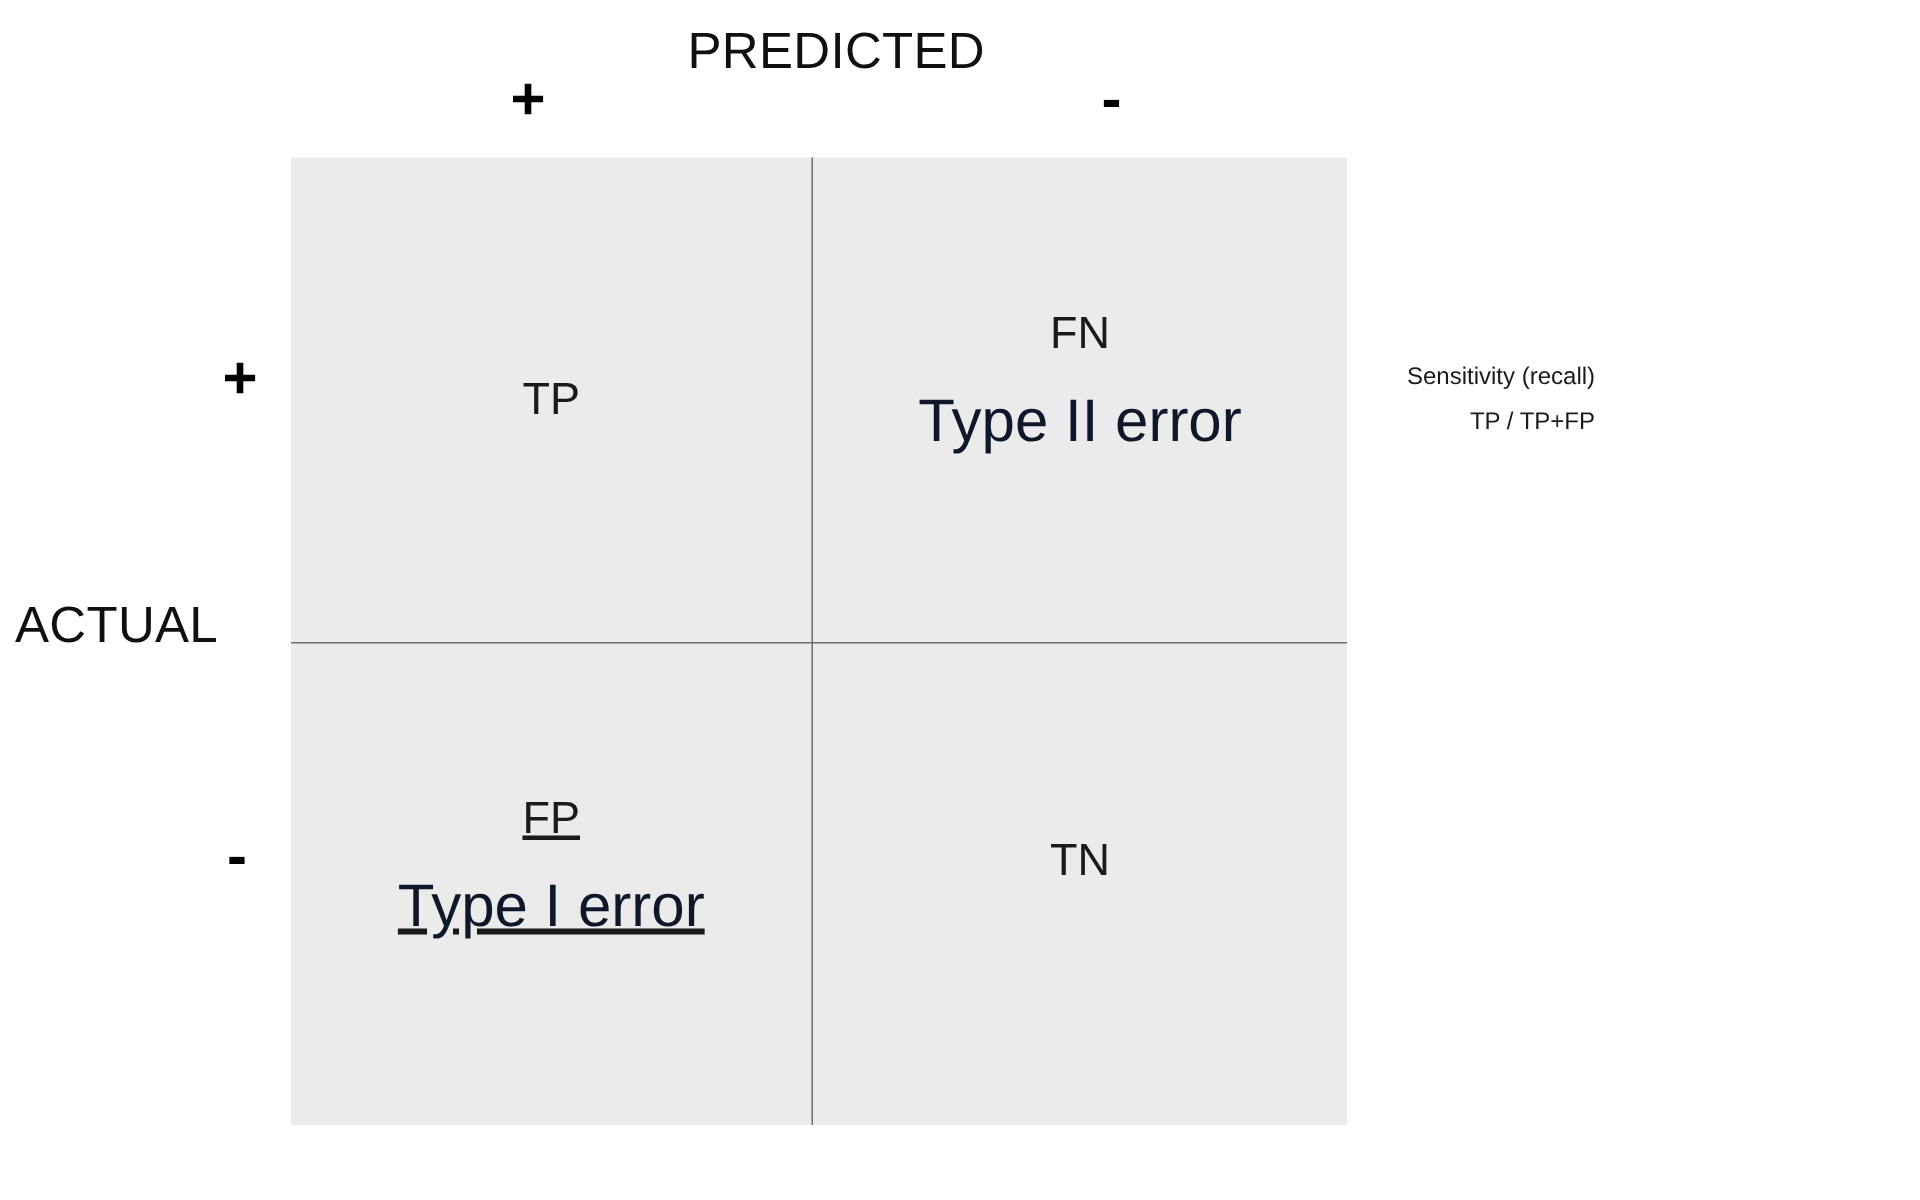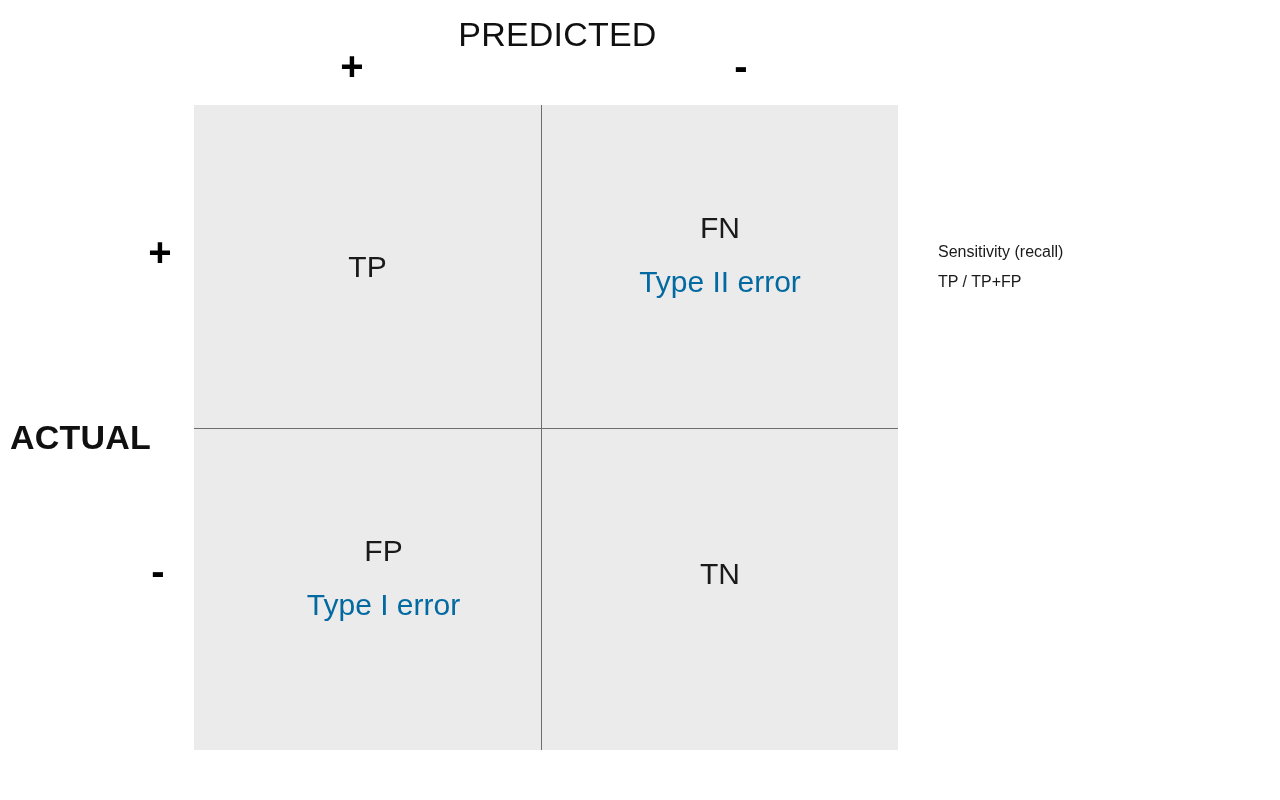--- a/index.html
+++ b/index.html
@@ -34,23 +34,22 @@
     line-height: 1;
   }
   #predicted-title {
     left: 0;
     top: 17px;
     width: 1115px;
     text-align: center;
   }
   #actual-title {
     left: 10px;
-    top: 420px;
+    top: 400px;
     text-align: center;
-    font-weight: bold;
   }
 
   
   .sign-label {
     position: absolute;
     font-size: 40px;
     font-weight: 700;
     color: #000000;
     line-height: 1;
     text-align: center;
@@ -91,33 +90,33 @@
   .cell {
     position: absolute;
     display: flex;
     flex-direction: column;
     align-items: center;
     justify-content: center;
     text-align: center;
   }
   #cell-tp { left: 0;     top: 0;     width: 347px; height: 323px; justify-content: center; }
   #cell-fn { left: 348px; top: 0;     width: 356px; height: 323px; }
-  #cell-fp { left: 16px;     top: 324px; width: 347px; height: 321px; }
+  #cell-fp { left: 0;     top: 324px; width: 347px; height: 321px; text-decoration: underline; }
   #cell-tn { left: 348px; top: 308px; width: 356px; height: 321px; align-items: center; }
 
   .cell-code {
     font-size: 30px;
     line-height: 1.05;
     color: #1a1a1a;
     white-space: nowrap;
   }
   .cell-sub {
-    font-size: 30px;
+    font-size: 40px;
     line-height: 1.05;
-    color: #0369a1;
+    color: #0f172a;
     white-space: nowrap;
     margin-top: 22px;
   }
 
   
   #cell-fn .cell-stack,
   #cell-fp .cell-stack { transform: translateY(-12px); }
 
   .cell-stack {
     display: flex;
@@ -130,21 +129,21 @@
     position: absolute;
     left: 938px;
     font-size: 16px;
     line-height: 1.85;
     color: #1a1a1a;
     white-space: nowrap;
   }
   #metric-sensitivity { top: 237px; }
   #metric-specificity { top: 529px; }
   .metric-name { display: block; }
-  .metric-formula { display: block; }
+  .metric-formula { display: block; text-align: right; }
 </style>
 </head>
 <body>
 
 <div id="canvas">
 
   <div class="axis-title" id="predicted-title">PREDICTED</div>
 
   <div class="axis-title" id="actual-title">ACTUAL</div>
 

